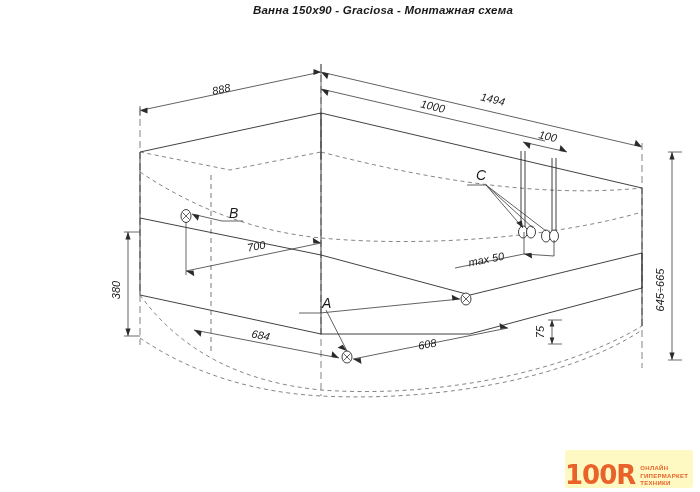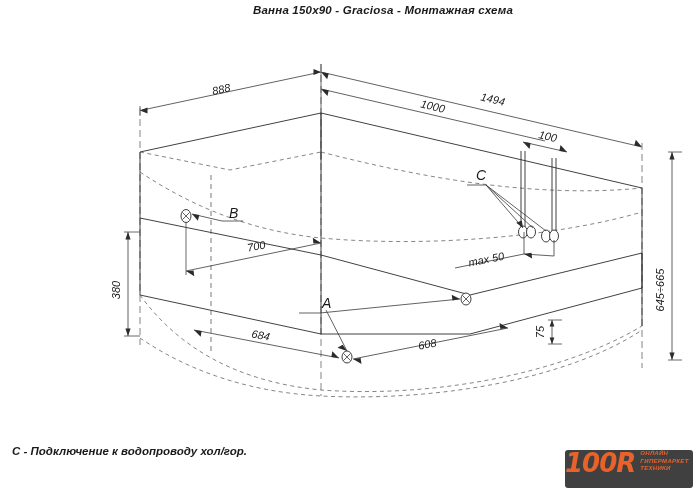--- a/index.html
+++ b/index.html
@@ -42,25 +42,24 @@
     color: #1a1a1a;
     line-height: 14.5px;
   }
   #legend .legend-line { white-space: nowrap; }
   #watermark {
     position: absolute;
     left: 565px;
     top: 450px;
     width: 128px;
     height: 38px;
-    background: #404040;
+    background: #fef9c3;
     display: flex;
-    align-items: flex-start;
+    align-items: flex-end;
     border-radius: 3px;
-    font-style: italic;
   }
   #wm-mark {
     font-size: 26px;
     font-weight: bold;
     color: #E8622A;
     letter-spacing: -1px;
     line-height: 26px;
     font-family: "DejaVu Sans", sans-serif;
   }
   #wm-text {
@@ -275,21 +274,20 @@
     <path d="M672,152 l-2.6,7.4 l5.2,0 z" fill="#2b2b2b"></path>
     <path d="M672,360 l-2.6,-7.4 l5.2,0 z" fill="#2b2b2b"></path>
     <line class="ext" x1="668" y1="152" x2="682" y2="152"></line>
     <line class="ext" x1="668" y1="360" x2="682" y2="360"></line>
     <text class="dimtext" transform="translate(664,290) rotate(-90)" text-anchor="middle">645÷665</text>
   </g>
 
 </svg>
 
 <div id="legend">
-  <div class="legend-line">C - Подключение к водопроводу хол/гор.</div>
 </div>
 
 <div id="watermark">
   <div id="wm-mark">100R</div>
   <div id="wm-text">
     <div>Онлайн</div>
     <div>Гипермаркет</div>
     <div>Техники</div>
   </div>
 </div>

